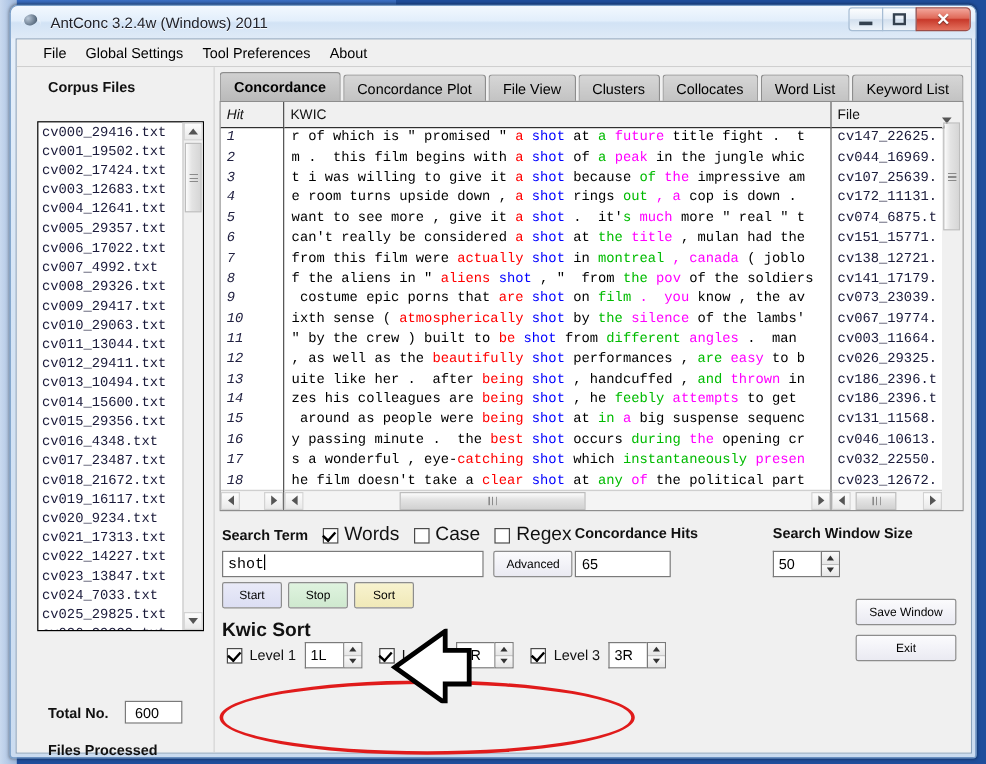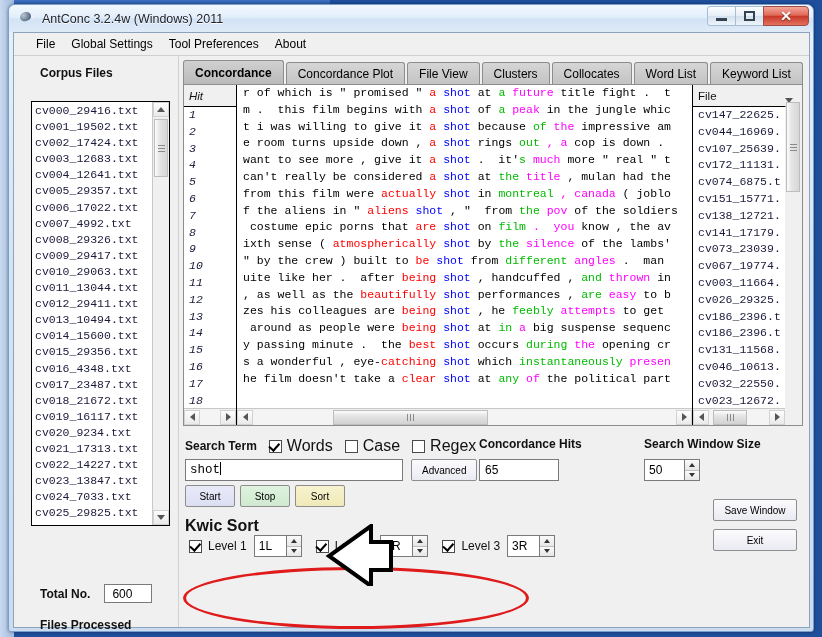--- a/index.html
+++ b/index.html
@@ -484,34 +484,35 @@
                     <span class="tri-lf"></span>
                   </div>
                 <div class="hscroll-track"></div>
                 <div class="hscroll-arr">
                     <span class="tri-rt"></span>
                   </div>
               </div>
             </div>
 
             <div class="col-kwic">
+              <div class="colhead">KWIC</div>
               <div class="colbody" id="kwic-body">
                   <div class="rowline kwicline"><span>r of which is " promised " </span><span class="c-l1">a</span><span> </span><span class="c-kw">shot</span><span> at </span><span class="c-r1">a</span><span> </span><span class="c-r2">future</span><span> title fight .  t</span></div>
                   <div class="rowline kwicline"><span>m .  this film begins with </span><span class="c-l1">a</span><span> </span><span class="c-kw">shot</span><span> of </span><span class="c-r1">a</span><span> </span><span class="c-r2">peak</span><span> in the jungle whic</span></div>
                   <div class="rowline kwicline"><span>t i was willing to give it </span><span class="c-l1">a</span><span> </span><span class="c-kw">shot</span><span> because </span><span class="c-r1">of</span><span> </span><span class="c-r2">the</span><span> impressive am</span></div>
                   <div class="rowline kwicline"><span>e room turns upside down , </span><span class="c-l1">a</span><span> </span><span class="c-kw">shot</span><span> rings </span><span class="c-r1">out</span><span> </span><span class="c-r2">, a</span><span> cop is down .</span></div>
                   <div class="rowline kwicline"><span>want to see more , give it </span><span class="c-l1">a</span><span> </span><span class="c-kw">shot</span><span> .  it'</span><span class="c-r1">s</span><span> </span><span class="c-r2">much</span><span> more " real " t</span></div>
                   <div class="rowline kwicline"><span>can't really be considered </span><span class="c-l1">a</span><span> </span><span class="c-kw">shot</span><span> at </span><span class="c-r1">the</span><span> </span><span class="c-r2">title</span><span> , mulan had the</span></div>
                   <div class="rowline kwicline"><span>from this film were </span><span class="c-l1">actually</span><span> </span><span class="c-kw">shot</span><span> in </span><span class="c-r1">montreal</span><span> </span><span class="c-r2">, canada</span><span> ( joblo</span></div>
                   <div class="rowline kwicline"><span>f the aliens in " </span><span class="c-l1">aliens</span><span> </span><span class="c-kw">shot</span><span> , "  from </span><span class="c-r1">the</span><span> </span><span class="c-r2">pov</span><span> of the soldiers</span></div>
                   <div class="rowline kwicline"><span> costume epic porns that </span><span class="c-l1">are</span><span> </span><span class="c-kw">shot</span><span> on </span><span class="c-r1">film</span><span> </span><span class="c-r2">.  you</span><span> know , the av</span></div>
                   <div class="rowline kwicline"><span>ixth sense ( </span><span class="c-l1">atmospherically</span><span> </span><span class="c-kw">shot</span><span> by </span><span class="c-r1">the</span><span> </span><span class="c-r2">silence</span><span> of the lambs'</span></div>
                   <div class="rowline kwicline"><span>" by the crew ) built to </span><span class="c-l1">be</span><span> </span><span class="c-kw">shot</span><span> from </span><span class="c-r1">different</span><span> </span><span class="c-r2">angles</span><span> .  man</span></div>
+                  <div class="rowline kwicline"><span>, as well as the </span><span class="c-l1">beautifully</span><span> </span><span class="c-kw">shot</span><span> performances , </span><span class="c-r1">are</span><span> </span><span class="c-r2">easy</span><span> to b</span></div>
                   <div class="rowline kwicline"><span>uite like her .  after </span><span class="c-l1">being</span><span> </span><span class="c-kw">shot</span><span> , handcuffed , </span><span class="c-r1">and</span><span> </span><span class="c-r2">thrown</span><span> in</span></div>
-                  <div class="rowline kwicline"><span>, as well as the </span><span class="c-l1">beautifully</span><span> </span><span class="c-kw">shot</span><span> performances , </span><span class="c-r1">are</span><span> </span><span class="c-r2">easy</span><span> to b</span></div>
                   <div class="rowline kwicline"><span>zes his colleagues are </span><span class="c-l1">being</span><span> </span><span class="c-kw">shot</span><span> , he </span><span class="c-r1">feebly</span><span> </span><span class="c-r2">attempts</span><span> to get</span></div>
                   <div class="rowline kwicline"><span> around as people were </span><span class="c-l1">being</span><span> </span><span class="c-kw">shot</span><span> at </span><span class="c-r1">in</span><span> </span><span class="c-r2">a</span><span> big suspense sequenc</span></div>
                   <div class="rowline kwicline"><span>y passing minute .  the </span><span class="c-l1">best</span><span> </span><span class="c-kw">shot</span><span> occurs </span><span class="c-r1">during</span><span> </span><span class="c-r2">the</span><span> opening cr</span></div>
                   <div class="rowline kwicline"><span>s a wonderful , eye-</span><span class="c-l1">catching</span><span> </span><span class="c-kw">shot</span><span> which </span><span class="c-r1">instantaneously</span><span> </span><span class="c-r2">presen</span><span></span></div>
                   <div class="rowline kwicline"><span>he film doesn't take a </span><span class="c-l1">clear</span><span> </span><span class="c-kw">shot</span><span> at </span><span class="c-r1">any</span><span> </span><span class="c-r2">of</span><span> the political part</span></div>
                 </div>
               <div class="colfoot">
                 <div class="hscroll-arr">
                     <span class="tri-lf"></span>
                   </div>

